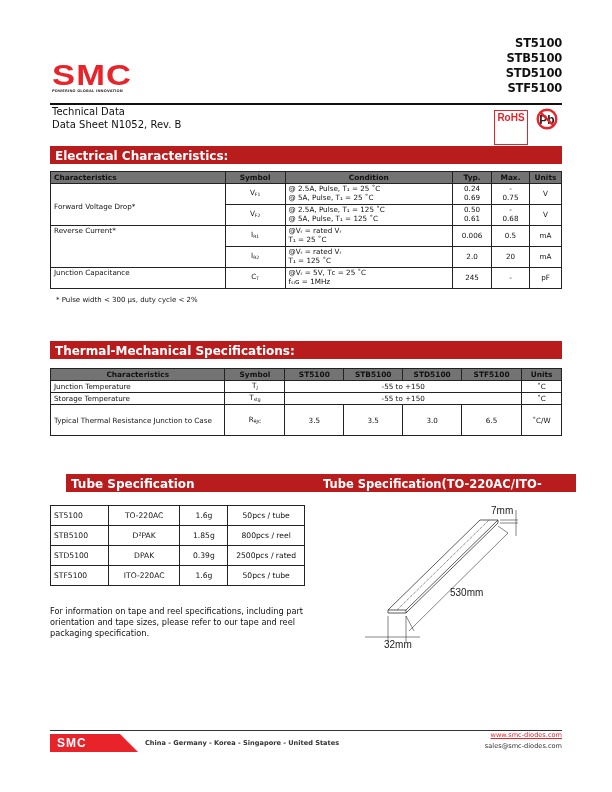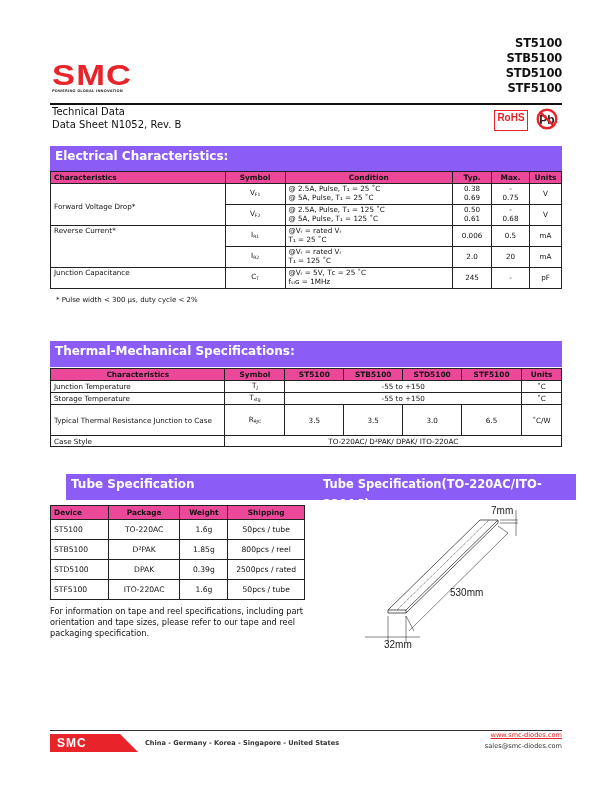--- a/index.html
+++ b/index.html
@@ -13,30 +13,30 @@
   .logo-text { font-family: "Liberation Sans", sans-serif; font-weight: 900; font-size: 30px; color: #e8232a; letter-spacing: 1px; line-height: 26px; transform: scaleX(1.15); transform-origin: left; }
   .logo-tag { font-size: 3.6px; font-weight: bold; color: #333; letter-spacing: 0.2px; margin-top: 1px; white-space: nowrap; }
 
   .parts { right: 50px; top: 36px; text-align: right; }
   .parts div { font-family: "DejaVu Sans", sans-serif; font-weight: bold; font-size: 11.5px; line-height: 15px; color: #111; letter-spacing: -0.2px; }
 
   .rule { left: 50px; width: 512px; top: 103px; height: 2px; background: #111; }
 
   .techdata { left: 52px; top: 106px; font-size: 10px; line-height: 12.5px; color: #111; }
 
-  .rohs { left: 494px; top: 110px; width: 34px; height: 21px; border: 1.5px solid #e8232a; color: #e8232a; font-family: "Liberation Sans", sans-serif; font-weight: bold; font-size: 10px; text-align: center; line-height: 14px; }
+  .rohs { left: 494px; top: 110px; width: 34px; height: 35px; border: 1.5px solid #e8232a; color: #e8232a; font-family: "Liberation Sans", sans-serif; font-weight: bold; font-size: 10px; text-align: center; line-height: 14px; }
   .pbfree { left: 536px; top: 108px; width: 22px; height: 22px; }
 
   
-  .sec { background: #8b5cf6; color: #fff; font-weight: bold; font-size: 12px; line-height: 20px; height: 26px; padding-left: 5px; }
+  .sec { background: #b91c1c; color: #fff; font-weight: bold; font-size: 12px; line-height: 20px; height: 18px; padding-left: 5px; }
 
   
   table { border-collapse: collapse; font-size: 7.2px; color: #111; }
   td, th { border: 1px solid #222; padding: 0 3px; vertical-align: middle; }
-  th { background: #ec4899; font-weight: bold; font-size: 7.4px; height: 12px; }
+  th { background: #737373; font-weight: bold; font-size: 7.4px; height: 12px; }
   .c { text-align: center; }
   sub { font-size: 4.5px; vertical-align: -1px; }
 
   .elec { left: 50px; top: 171px; width: 512px; border: 1.5px solid #111; }
   .elec td { height: 15.5px; line-height: 8.6px; }
   .elec .tall { height: 21px; }
 
   .foot-note { left: 50px; top: 296px; font-size: 7px; margin-left: 6px; }
 
   .therm { left: 50px; top: 368px; width: 512px; border: 1.5px solid #111; }
@@ -106,21 +106,21 @@
     <th>Units</th>
   </tr>
   <tr>
     <td rowspan="2" style="vertical-align:top; padding-top:19px">Forward Voltage Drop*</td>
     <td class="c tall"><span>V</span><sub>F1</sub></td>
     <td>
           <div>@ 2.5A, Pulse, T₁ = 25 ˚C</div>
           <div>@ 5A, Pulse, T₁ = 25 ˚C</div>
         </td>
     <td class="c">
-          <div>0.38</div>
+          <div>0.24</div>
           <div>0.69</div>
         </td>
     <td class="c">
           <div>-</div>
           <div>0.75</div>
         </td>
     <td class="c">V</td>
   </tr>
   <tr>
     <td class="c tall"><span>V</span><sub>F2</sub></td>
@@ -211,43 +211,33 @@
   </tr>
   <tr>
     <td class="tall">Typical Thermal Resistance Junction to Case</td>
     <td class="c"><span>R</span><sub>θJC</sub></td>
     <td class="c">3.5</td>
     <td class="c">3.5</td>
     <td class="c">3.0</td>
     <td class="c">6.5</td>
     <td class="c">˚C/W</td>
   </tr>
-  <tr>
-    <td>Case Style</td>
-    <td class="c" colspan="6">TO-220AC/ D²PAK/ DPAK/ ITO-220AC</td>
-  </tr>
 </tbody>
   </table>
 
 <div class="abs sec" style="left:42px; top:474px; width:256px;margin-left:24px;">Tube Specification</div>
 
 <table class="abs tube">
   <colgroup>
       <col style="width:58px">
       <col style="width:72px">
       <col style="width:48px">
       <col style="width:77px">
     </colgroup>
   <tbody>
-      <tr>
-    <th style="text-align:left">Device</th>
-    <th>Package</th>
-    <th>Weight</th>
-    <th>Shipping</th>
-  </tr>
   <tr>
     <td>ST5100</td>
     <td class="c">TO-220AC</td>
     <td class="c">1.6g</td>
     <td class="c">50pcs / tube</td>
   </tr>
   <tr>
     <td>STB5100</td>
     <td class="c">D²PAK</td>
     <td class="c">1.85g</td>

